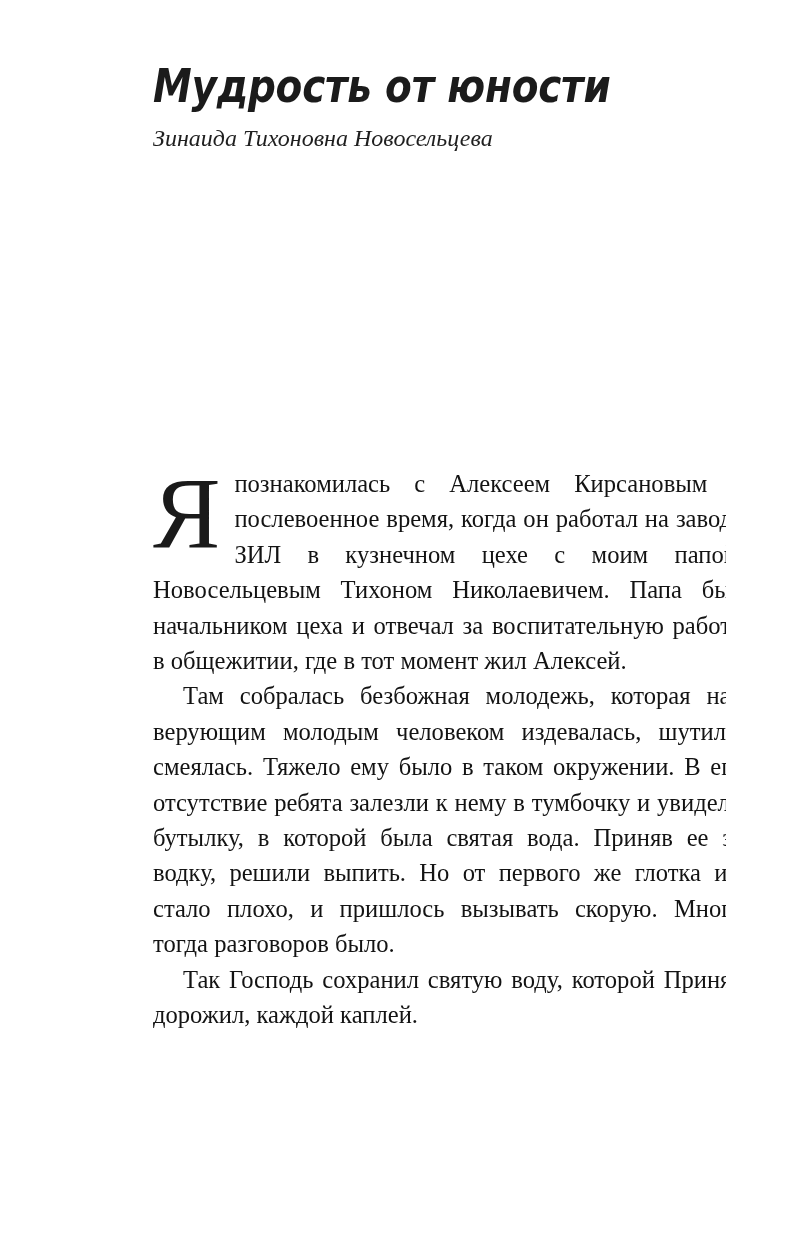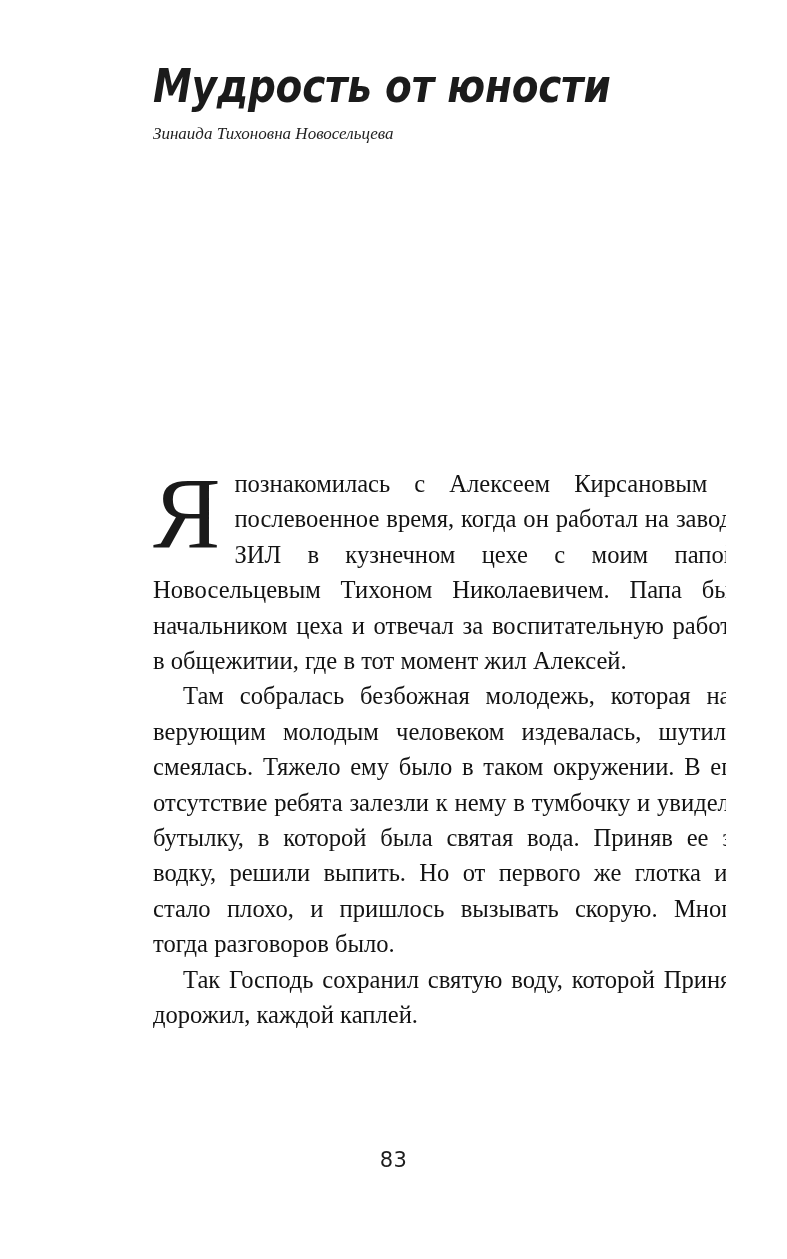--- a/index.html
+++ b/index.html
@@ -44,21 +44,21 @@
     margin: 0;
     white-space: nowrap;
     transform: scaleX(0.94);
     transform-origin: left center;
   }
 
   .chapter-author {
     font-family: "Liberation Serif", "DejaVu Serif", serif;
     font-style: italic;
     font-weight: 400;
-    font-size: 17px;
+    font-size: 24px;
     line-height: 1.25;
     color: #1f1f1f;
     margin: 11px 0 0 0;
     white-space: nowrap;
   }
 
   
 
   .body-block {
     position: absolute;
@@ -126,15 +126,14 @@
 
     <p class="first"><span class="dropcap">Я</span><span>познакомилась с Алексеем Кирсановым в послевоенное время, когда он работал на заводе ЗИЛ в кузнечном цехе с моим папой, Новосельцевым Тихоном Николаевичем. Папа был начальником цеха и отвечал за воспитательную работу в общежитии, где в тот момент жил Алексей.</span></p>
 
     <p><span>Там собралась безбожная молодежь, которая над верующим молодым человеком издевалась, шутила, смеялась. Тяжело ему было в таком окружении. В его отсутствие ребята залезли к нему в тумбочку и увидели бутылку, в которой была святая вода. Приняв ее за водку, решили выпить. Но от первого же глотка им стало плохо, и пришлось вызывать скорую. Много тогда разговоров было.</span></p>
 
     <p><span>Так Господь сохранил святую воду, которой Приняв дорожил, каждой каплей.</span></p>
 
 
   </article>
 
-  <div class="folio">83</div>
 
 </div>
 
 </body></html>

